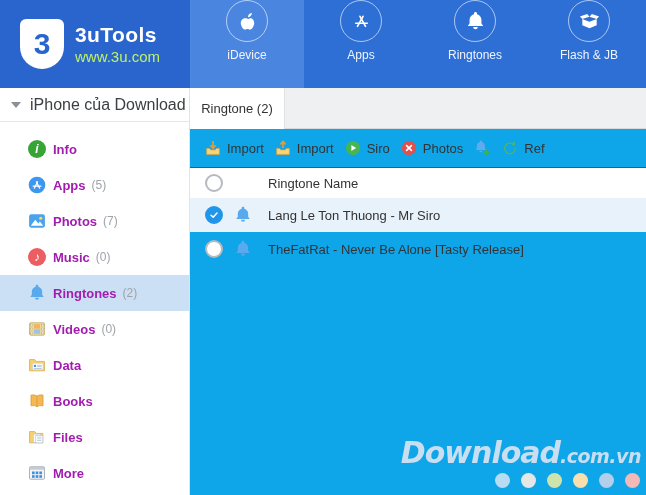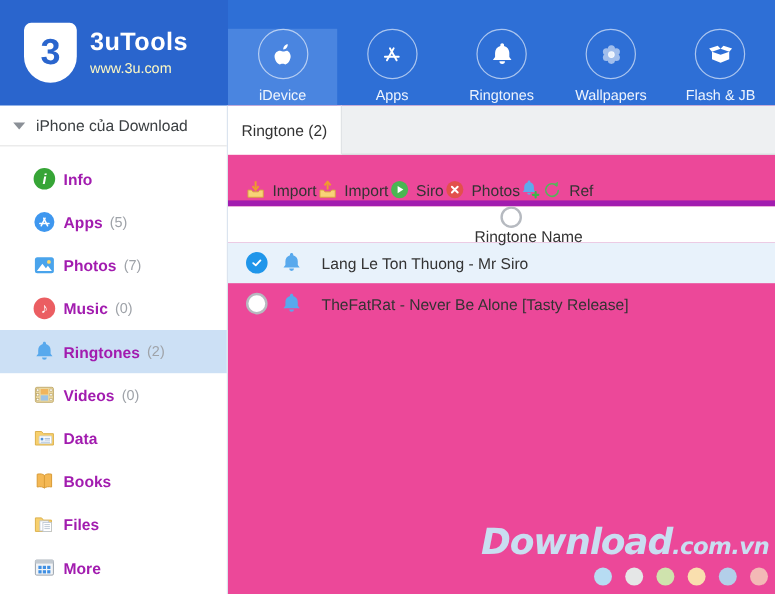--- a/index.html
+++ b/index.html
@@ -9,52 +9,52 @@
   }
   svg{display:block}
 
   
   .header{position:absolute;top:0;left:0;width:646px;height:88px;background:#2e6fd6;display:flex;}
   .logo-block{width:190px;height:88px;background:#2a65cd;display:flex;align-items:center;padding-left:20px;box-sizing:border-box;flex:none;}
   .shield{width:44px;height:50px;background:#fff;border-radius:6px 6px 22px 22px;display:flex;align-items:center;justify-content:center;
     font-size:30px;font-weight:bold;color:#2a65cd;flex:none;}
   .logo-text{margin-left:11px;}
   .logo-title{color:#fff;font-size:21px;font-weight:bold;letter-spacing:.4px;line-height:1.1;}
-  .logo-sub{color:#fef9c3;font-size:12px;margin-top:2px;}
+  .logo-sub{color:#bef264;font-size:15px;margin-top:2px;}
   .nav{flex:1;display:flex;}
-  .nav-item{flex:1;display:flex;flex-direction:column;align-items:center;cursor:pointer;box-sizing:border-box;margin-top:24px;}
+  .nav-item{flex:1;display:flex;flex-direction:column;align-items:center;cursor:pointer;box-sizing:border-box;}
   .nav-item.active{background:#4a85e0;}
   .nav-circle{width:40px;height:40px;border:1px solid rgba(255,255,255,.6);border-radius:50%;display:flex;align-items:center;justify-content:center;color:#fff;flex:none;}
   .nav-circle svg{width:23px;height:23px;}
   .nav-label{color:#eef4fd;font-size:12px;margin-top:6px;white-space:nowrap;}
 
   
   .sidebar{position:absolute;top:88px;left:0;width:190px;bottom:0;background:#fff;border-right:1px solid #dbe4ef;box-sizing:border-box;}
   .device-row{height:33px;border-bottom:1px solid #e6e6e6;display:flex;align-items:center;padding-left:11px;cursor:pointer;}
   .tri-down{width:0;height:0;border-left:5px solid transparent;border-right:5px solid transparent;border-top:6px solid #8b9097;margin-right:9px;flex:none;}
-  .device-name{font-size:13px;color:#3c4043;}
+  .device-name{font-size:16px;color:#3c4043;}
   .side-list{padding-top:9px;}
   .side-item{height:36px;display:flex;align-items:center;padding-left:27px;cursor:pointer;}
   .side-item.selected{background:#cce0f5;}
   .si-ic{width:20px;height:20px;display:flex;align-items:center;justify-content:center;margin-right:6px;flex:none;}
   .si-ic svg{width:20px;height:20px;}
   .ic-circle{width:18px;height:18px;border-radius:50%;display:flex;align-items:center;justify-content:center;color:#fff;font-size:12px;font-weight:bold;}
   .si-label{font-size:13px;color:#a21caf;font-weight:bold;}
   .si-count{font-size:12px;color:#9fa3a9;margin-left:6px;}
 
   
-  .main{position:absolute;top:88px;left:190px;right:0;bottom:0;background:#ec4899;}
+  .main{position:absolute;top:88px;left:190px;right:0;bottom:0;background:#0ea5e9;}
   .tabbar{height:41px;display:flex;}
   .tab-active{width:95px;background:#fff;display:flex;align-items:center;justify-content:center;font-size:13px;color:#333;border-right:1px solid #e0e3e6;box-sizing:border-box;cursor:pointer;}
   .tab-rest{flex:1;background:#eef0f2;border-bottom:1px solid #d8dbde;box-sizing:border-box;}
-  .toolbar{height:38px;display:flex;align-items:flex-end;padding-left:14px;border-bottom:5px solid #a21caf;white-space:nowrap;overflow:hidden;}
+  .toolbar{height:38px;display:flex;align-items:center;padding-left:14px;gap:10px;border-bottom:1px solid #a21caf;white-space:nowrap;overflow:hidden;}
   .tbtn{display:flex;align-items:center;gap:5px;font-size:13px;color:#333;cursor:pointer;flex:none;}
   .tb-ic{width:18px;height:18px;flex:none;}
 
-  .hrow{height:30px;display:flex;align-items:center;background:#fff;flex-direction:column;}
+  .hrow{height:30px;display:flex;align-items:center;background:#fff;}
   .hname{margin-left:45px;font-size:13px;color:#333;}
   .cb{width:18px;height:18px;border-radius:50%;border:2px solid #b6bac0;box-sizing:border-box;margin-left:15px;flex:none;background:#fff;cursor:pointer;}
   .cb.checked{background:#2096ea;border-color:#2096ea;display:flex;align-items:center;justify-content:center;}
   .cb.checked svg{width:12px;height:12px;}
   .row{height:34px;display:flex;align-items:center;font-size:13px;color:#333;}
   .row.selected{background:#e8f2fb;text-align:center;}
   .row-bell{width:20px;height:20px;margin-left:10px;color:#58a9ed;flex:none;}
   .row-bell svg{width:20px;height:20px;}
   .row-name{margin-left:15px;}
 
@@ -113,36 +113,20 @@
 
     <div class="nav-item">
       <div class="nav-circle">
         <svg viewBox="0 0 24 24" style="color:#fff">
             <use href="#sym-bell"></use>
           </svg>
       </div>
       <div class="nav-label">Ringtones</div>
     </div>
 
-    <div class="nav-item">
-      <div class="nav-circle">
-        <svg viewBox="0 0 24 24" fill="#fff">
-          <g opacity=".55">
-            <circle cx="12" cy="7" r="3.1"></circle>
-              <circle cx="16.3" cy="9.5" r="3.1"></circle>
-              <circle cx="16.3" cy="14.5" r="3.1"></circle>
-            <circle cx="12" cy="17" r="3.1"></circle>
-              <circle cx="7.7" cy="14.5" r="3.1"></circle>
-              <circle cx="7.7" cy="9.5" r="3.1"></circle>
-          </g>
-          <circle cx="12" cy="12" r="2.9" opacity=".9"></circle>
-        </svg>
-      </div>
-      <div class="nav-label">Wallpapers</div>
-    </div>
 
     <div class="nav-item">
       <div class="nav-circle">
         <svg viewBox="0 0 24 24" fill="#fff">
           <path d="M4.5 9.5 L12 12.2 L19.5 9.5 L19.5 16 L12 19 L4.5 16 z"></path>
           <path d="M4.5 9.5 L2 6.8 L9.5 4.2 L12 7 z"></path>
           <path d="M19.5 9.5 L22 6.8 L14.5 4.2 L12 7 z"></path>
         </svg>
       </div>
       <div class="nav-label">Flash &amp; JB</div>

